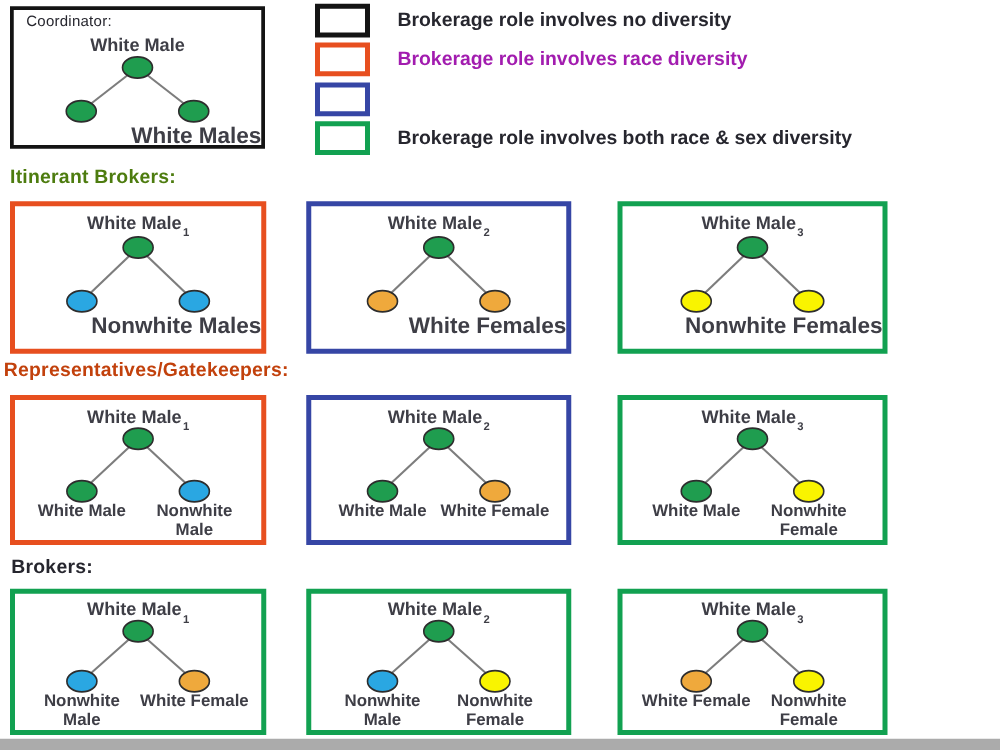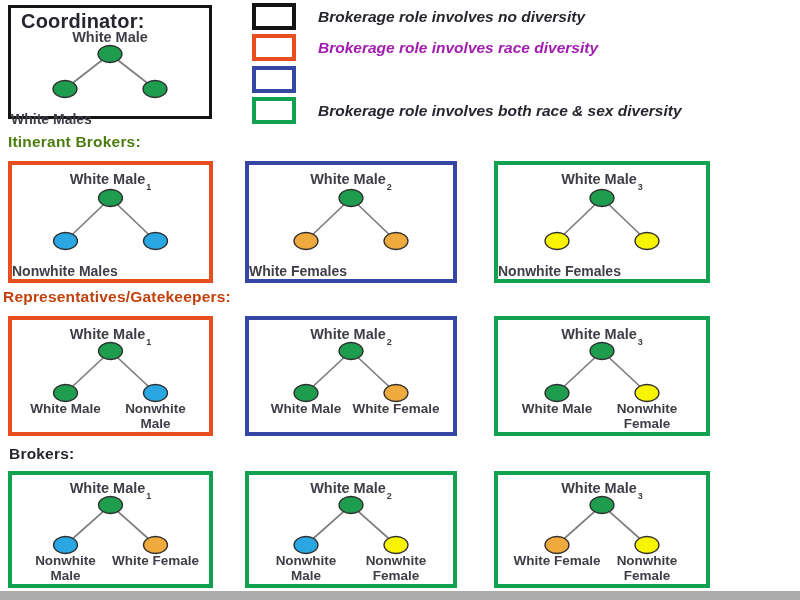--- a/index.html
+++ b/index.html
@@ -9,33 +9,33 @@
     overflow:hidden;
   }
   .section-heading{
     position:absolute;font-weight:bold;font-size:15.5px;letter-spacing:.2px;white-space:nowrap;
   }
   .dbox{
     position:absolute;box-sizing:border-box;background:#ffffff;
   }
   .dbox svg{position:absolute;left:0;top:0;}
   .coord-heading{
-    position:absolute;left:10px;top:2px;font-weight:bold;font-size:20px;letter-spacing:.2px;
+    position:absolute;left:10px;top:2px;font-weight:normal;font-size:12px;letter-spacing:.2px;
   }
   .top-label{
     position:absolute;left:0;right:0;text-align:center;font-weight:bold;font-size:14.5px;white-space:nowrap;
   }
   .top-label sub{font-size:9px;position:relative;top:2px;margin-left:1px;}
   .shared-label{
-    position:absolute;left:0;right:0;text-align:left;font-weight:bold;font-size:14px;white-space:nowrap;margin-top:13px;
+    position:absolute;left:0;right:0;text-align:right;font-weight:bold;font-size:18px;white-space:nowrap;
   }
   .node-label{
     position:absolute;text-align:center;font-weight:bold;font-size:13.5px;line-height:15px;
   }
-  .legend-row{position:absolute;height:27px;font-style:italic;}
+  .legend-row{position:absolute;height:27px;}
   .legend-swatch{position:absolute;left:0;top:0;width:36px;height:19px;border-style:solid;border-width:4px;background:#fff;}
   .legend-label{position:absolute;left:66px;top:0;line-height:27px;font-weight:bold;font-size:15.5px;white-space:nowrap;}
   #bottom-bar{position:absolute;left:0;top:591px;width:800px;height:9px;}
 </style>
 </head>
 <body>
 
 <div id="stage">
   <div id="coordinator-slot">
       <div class="dbox" style="left: 8px; top: 5px; width: 204px; height: 114px; border: 3px solid rgb(20, 20, 20);">

